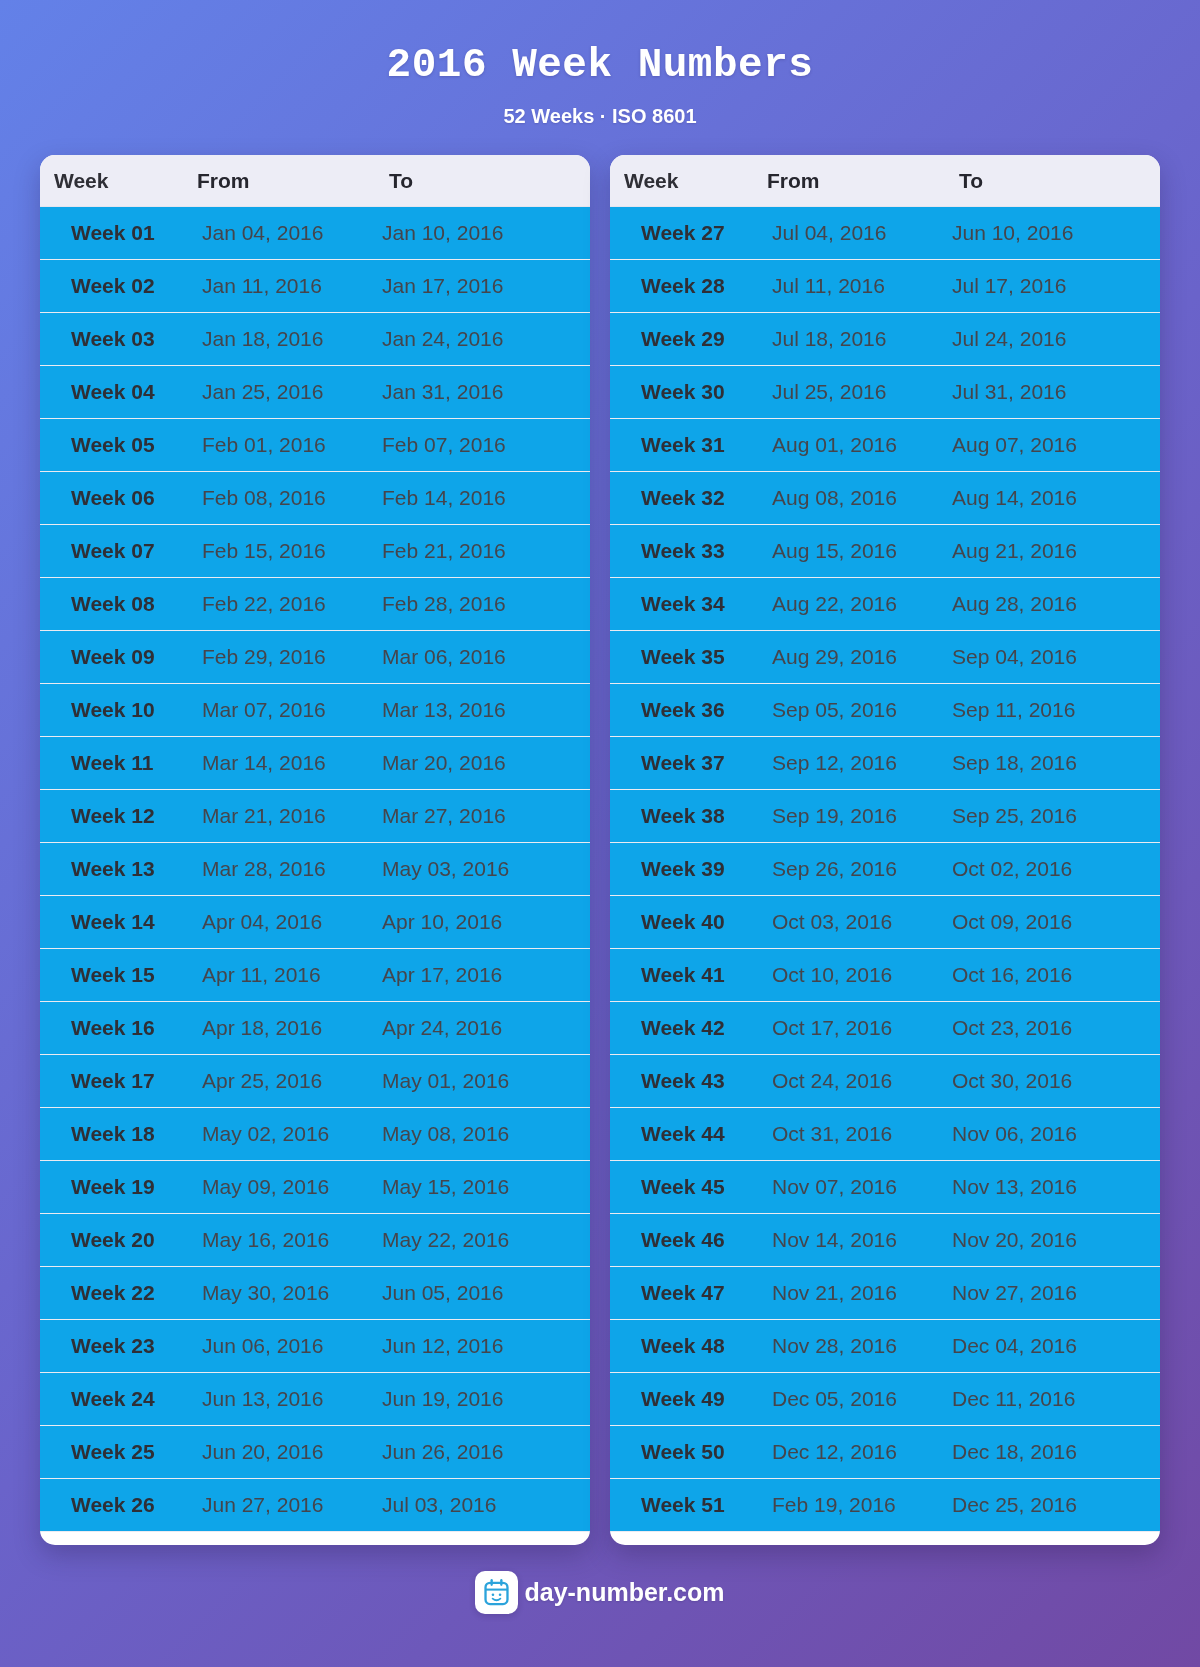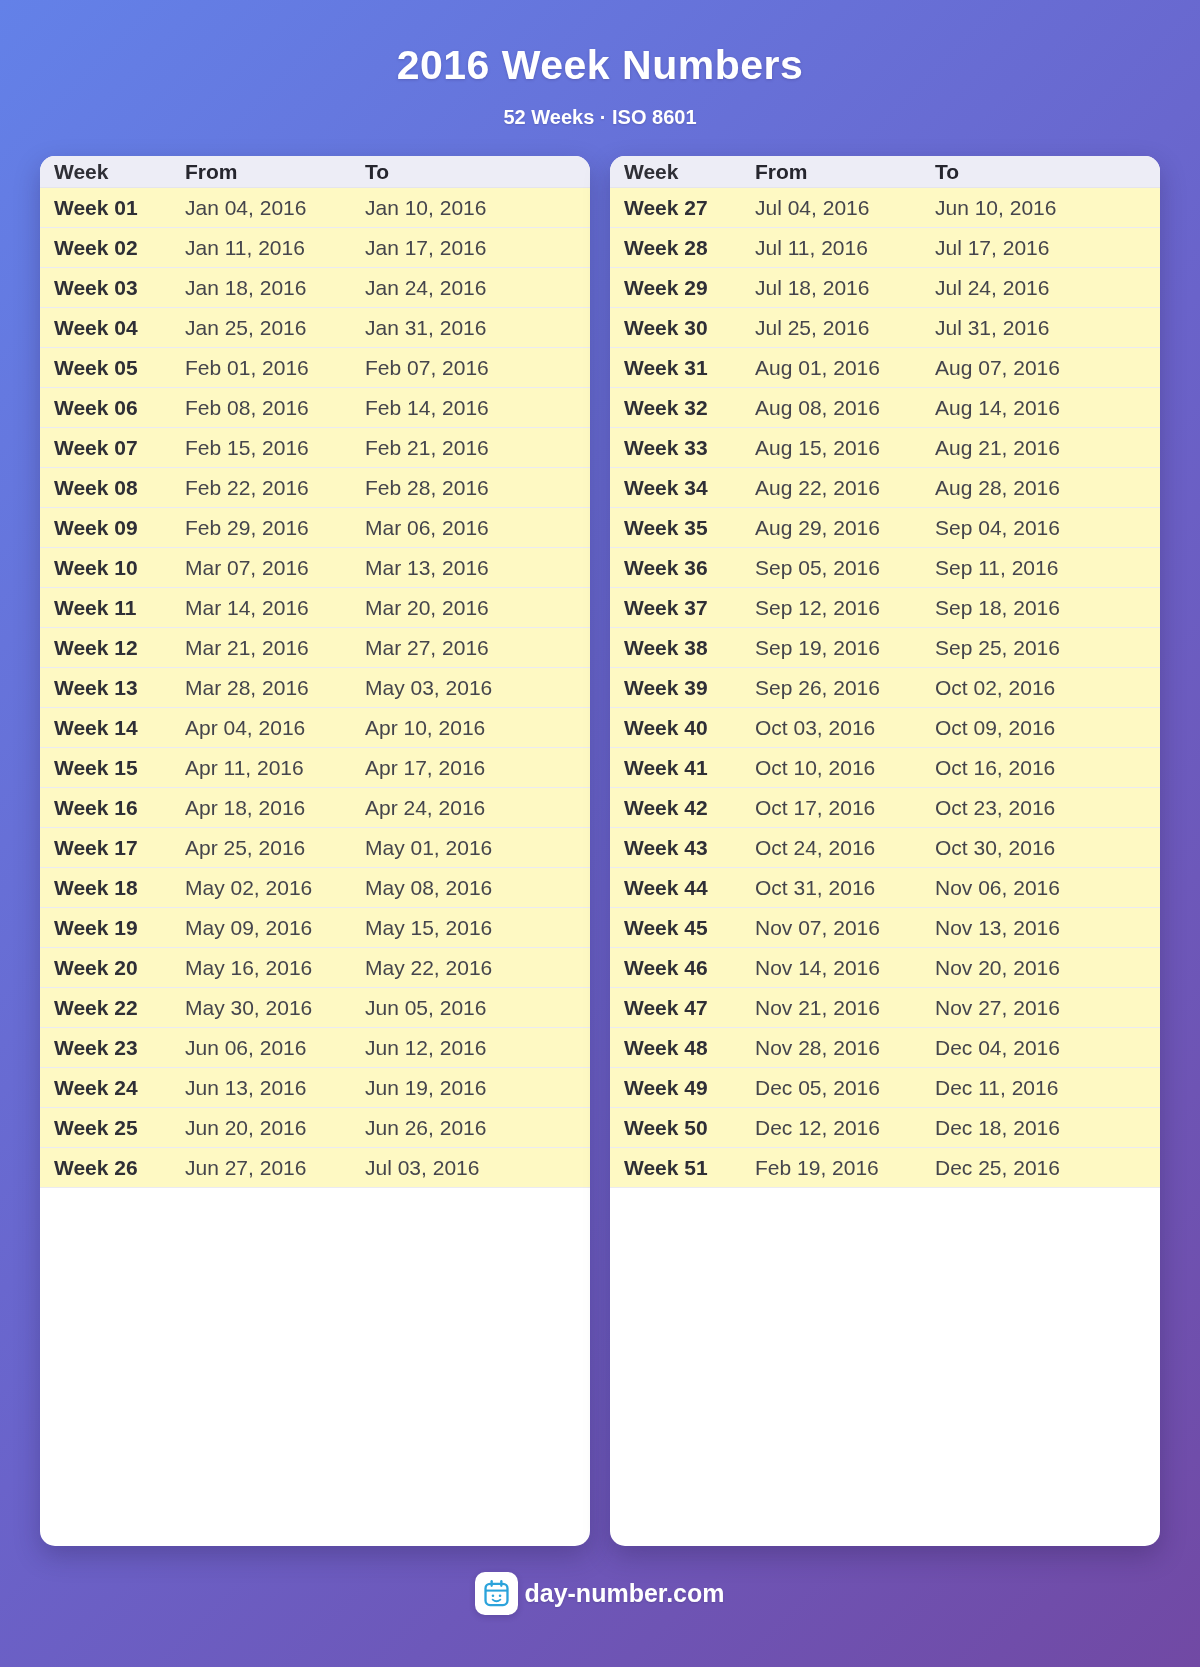--- a/index.html
+++ b/index.html
@@ -11,20 +11,21 @@
     display: flex;
     flex-direction: column;
   }
   .page-header { text-align: center; padding-top: 42px; }
   .page-title {
     color: #ffffff;
     font-size: 41px;
     font-weight: 700;
     letter-spacing: 0.5px;
     text-shadow: 0 1px 3px rgba(40,30,90,0.25);
+    font-family: Liberation Mono, monospace;
   }
   .page-subtitle {
     margin-top: 17px;
     color: #ffffff;
     font-size: 20px;
     font-weight: 700;
     text-shadow: 0 1px 2px rgba(40,30,90,0.2);
   }
   .cards-row {
     display: flex;
@@ -36,32 +37,34 @@
     height: 1390px;
     background: #ffffff;
     border-radius: 15px;
     overflow: hidden;
     box-shadow: 0 10px 26px rgba(35,22,70,0.28);
   }
   .thead {
     display: grid;
     grid-template-columns: 145px 180px 1fr;
     align-items: center;
-    height: 32px;
+    height: 52px;
     background: #ededf6;
     border-bottom: 1px solid #e4e4ee;
+    gap: 12px;
   }
   .thead .cell { font-size: 23px; font-weight: 700; color: #26262e; }
   .row {
     display: grid;
     grid-template-columns: 145px 180px 1fr;
     align-items: center;
-    height: 40px;
+    height: 53px;
     border-bottom: 1px solid #ebebf2;
-    background: #fef9c3;
+    background: #0ea5e9;
+    padding-left: 17px;
   }
   .cell { padding-left: 0; }
   .cell.c-week { padding-left: 14px; font-size: 21px; font-weight: 700; color: #2f2f36; }
   .cell.c-date { font-size: 21px; font-weight: 400; color: #45454c; }
   .thead .cell.c-week { padding-left: 14px; }
   .page-footer {
     margin-top: 26px;
     display: flex;
     align-items: center;
     justify-content: center;

